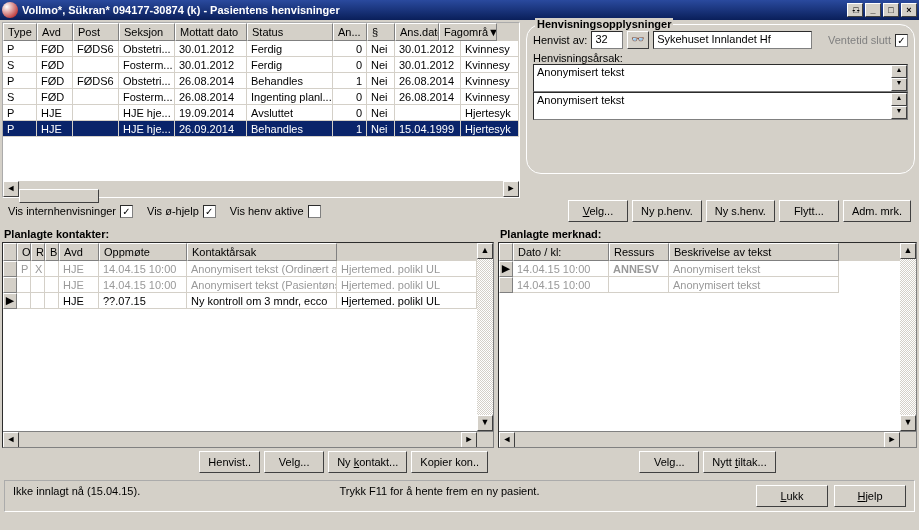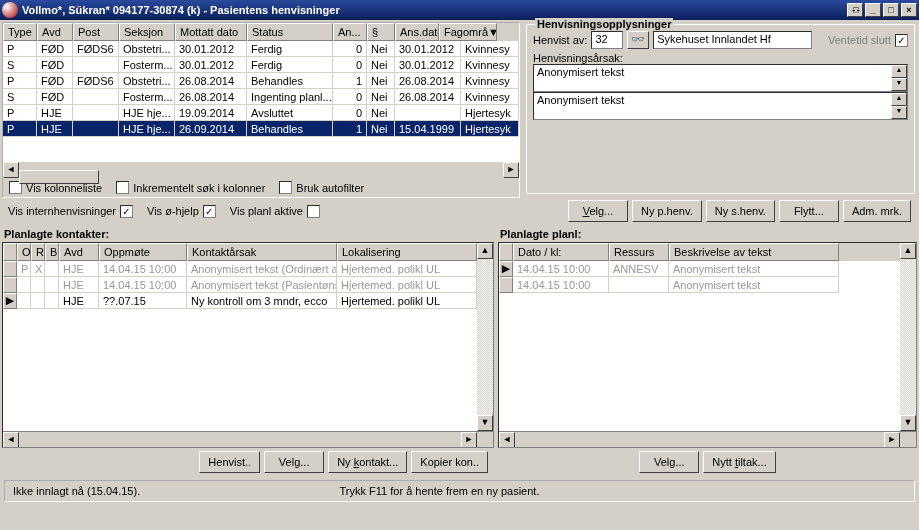--- a/index.html
+++ b/index.html
@@ -213,38 +213,24 @@
             </div>
           </div>
       </div>
       <div class="scrollh">
         <span class="sbtn">◄</span>
         <div class="strack" style="position:relative;">
             <div class="sthumb" style="width:80px;position:absolute;left:0;"></div>
           </div>
         <span class="sbtn">►</span>
       </div>
-      <div class="opts">
-        <label class="chk">
-            <span class="cbox"></span>
-            <span>Vis kolonneliste</span>
-          </label>
-        <label class="chk">
-            <span class="cbox"></span>
-            <span>Inkrementelt søk i kolonner</span>
-          </label>
-        <label class="chk">
-            <span class="cbox"></span>
-            <span>Bruk autofilter</span>
-          </label>
-      </div>
     </div>
 
     <div class="rightpane">
-      <div class="fs" style="height:170px;">
+      <div class="fs" style="height:150px;border-radius:15px;">
         <span class="lgd">Henvisningsopplysninger</span>
         <div class="frow">
           <span>Henvist av:</span>
           <span class="inp" style="width:32px;">32</span>
           <span class="btn" style="min-width:20px;padding:1px 3px;height:18px;line-height:12px;">👓</span>
           <span class="inp" style="flex:1;">Sykehuset Innlandet Hf</span>
           <span style="width:8px;"></span>
           <span style="color:#808080;">Ventetid slutt</span>
           <span class="cbox">✓</span>
         </div>
@@ -270,21 +256,21 @@
   <div class="midrow">
     <label class="chk">
         <span>Vis internhenvisninger</span>
         <span class="cbox">✓</span>
       </label>
     <label class="chk">
         <span>Vis ø-hjelp</span>
         <span class="cbox">✓</span>
       </label>
     <label class="chk">
-        <span>Vis planl aktive</span>
+        <span>Vis henv aktive</span>
         <span class="cbox"></span>
       </label>
     <div class="rightbtns">
       <span class="btn"><u>V</u><span>elg...</span></span>
       <span class="btn">Ny p.henv.</span>
       <span class="btn">Ny s.henv.</span>
       <span class="btn">Flytt...</span>
       <span class="btn">Adm. mrk.</span>
     </div>
   </div>
@@ -296,21 +282,20 @@
         <div style="display:flex;flex:1;overflow:hidden;">
           <div style="flex:1;">
             <div class="gridhdr" id="pkhdr">
                 <div class="gh" style="width: 14px;"></div>
                 <div class="gh" style="width: 14px;">O</div>
                 <div class="gh" style="width: 14px;">R</div>
                 <div class="gh" style="width: 14px;">B</div>
                 <div class="gh" style="width: 40px;">Avd</div>
                 <div class="gh" style="width: 88px;">Oppmøte</div>
                 <div class="gh" style="width: 150px;">Kontaktårsak</div>
-                <div class="gh" style="width: 140px;">Lokalisering</div>
               </div>
             <div class="gridbody" id="pkbody">
                 <div class="gr">
                   <div class="rowmark"></div>
                   <div class="gc disabled" style="width: 14px;">P</div>
                   <div class="gc disabled" style="width: 14px;">X</div>
                   <div class="gc disabled" style="width: 14px;"></div>
                   <div class="gc disabled" style="width: 40px;">HJE</div>
                   <div class="gc disabled" style="width: 88px;">14.04.15 10:00</div>
                   <div class="gc disabled" style="width: 150px;">Anonymisert tekst (Ordinært av</div>
@@ -352,35 +337,35 @@
           </div>
       </div>
       <div class="btnrow">
         <span class="btn">Henvist..</span>
         <span class="btn">Velg...</span>
         <span class="btn">Ny <u>k</u>ontakt...</span>
         <span class="btn">Kopier kon..</span>
       </div>
     </div>
     <div class="lowright">
-      <div class="sect-title">Planlagte planl:</div>
+      <div class="sect-title">Planlagte merknad:</div>
       <div class="grid2">
         <div style="display:flex;flex:1;overflow:hidden;">
           <div style="flex:1;">
             <div class="gridhdr" id="pthdr">
                 <div class="gh" style="width: 14px;"></div>
                 <div class="gh" style="width: 96px;">Dato / kl:</div>
                 <div class="gh" style="width: 60px;">Ressurs</div>
                 <div class="gh" style="width: 170px;">Beskrivelse av tekst</div>
               </div>
             <div class="gridbody" id="ptbody">
                 <div class="gr">
                   <div class="rowmark">▶</div>
                   <div class="gc disabled" style="width: 96px;">14.04.15 10:00</div>
-                  <div class="gc disabled" style="width: 60px;">ANNESV</div>
+                  <div class="gc disabled" style="width: 60px; font-weight: bold;">ANNESV</div>
                   <div class="gc disabled" style="width: 170px;">Anonymisert tekst</div>
                 </div>
                 <div class="gr">
                   <div class="rowmark"></div>
                   <div class="gc disabled" style="width: 96px;">14.04.15 10:00</div>
                   <div class="gc disabled" style="width: 60px;"></div>
                   <div class="gc disabled" style="width: 170px;">Anonymisert tekst</div>
                 </div>
               </div>
           </div>
@@ -400,14 +385,18 @@
       <div class="btnrow" style="justify-content:center;">
         <span class="btn">Velg...</span>
         <span class="btn">Nytt <u>t</u>iltak...</span>
       </div>
     </div>
   </div>
 
   <div class="statusbar" style="position:relative;">
     <span>Ikke innlagt nå (15.04.15).</span>
     <span class="status-center">Trykk F11 for å hente frem en ny pasient.</span>
+    <div class="status-btns">
+      <span class="btn" style="min-width:72px;"><u>L</u>ukk</span>
+      <span class="btn" style="min-width:72px;"><u>H</u>jelp</span>
+    </div>
   </div>
 </div>
 
 </body></html>

